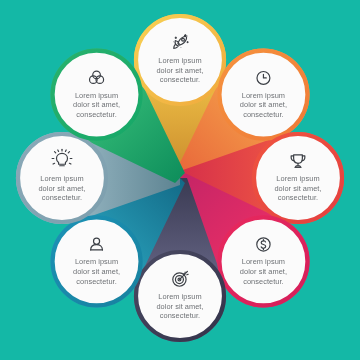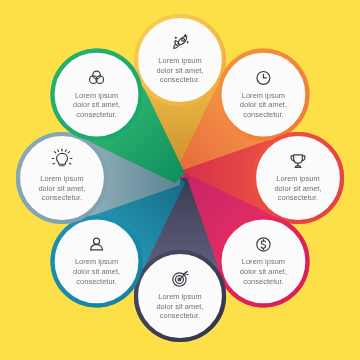--- a/index.html
+++ b/index.html
@@ -11,21 +11,21 @@
   body {
     width: 360px;
     height: 360px;
     overflow: hidden;
     font-family: "Liberation Sans", sans-serif;
   }
   #canvas-wrap {
     position: relative;
     width: 360px;
     height: 360px;
-    background: #fde047;
+    background: #14b8a6;
   }
   svg.diagram {
     display: block;
     width: 360px;
     height: 360px;
   }
   .petal-text {
     font-family: "Liberation Sans", sans-serif;
     font-size: 7.4px;
     fill: #6e7175;

